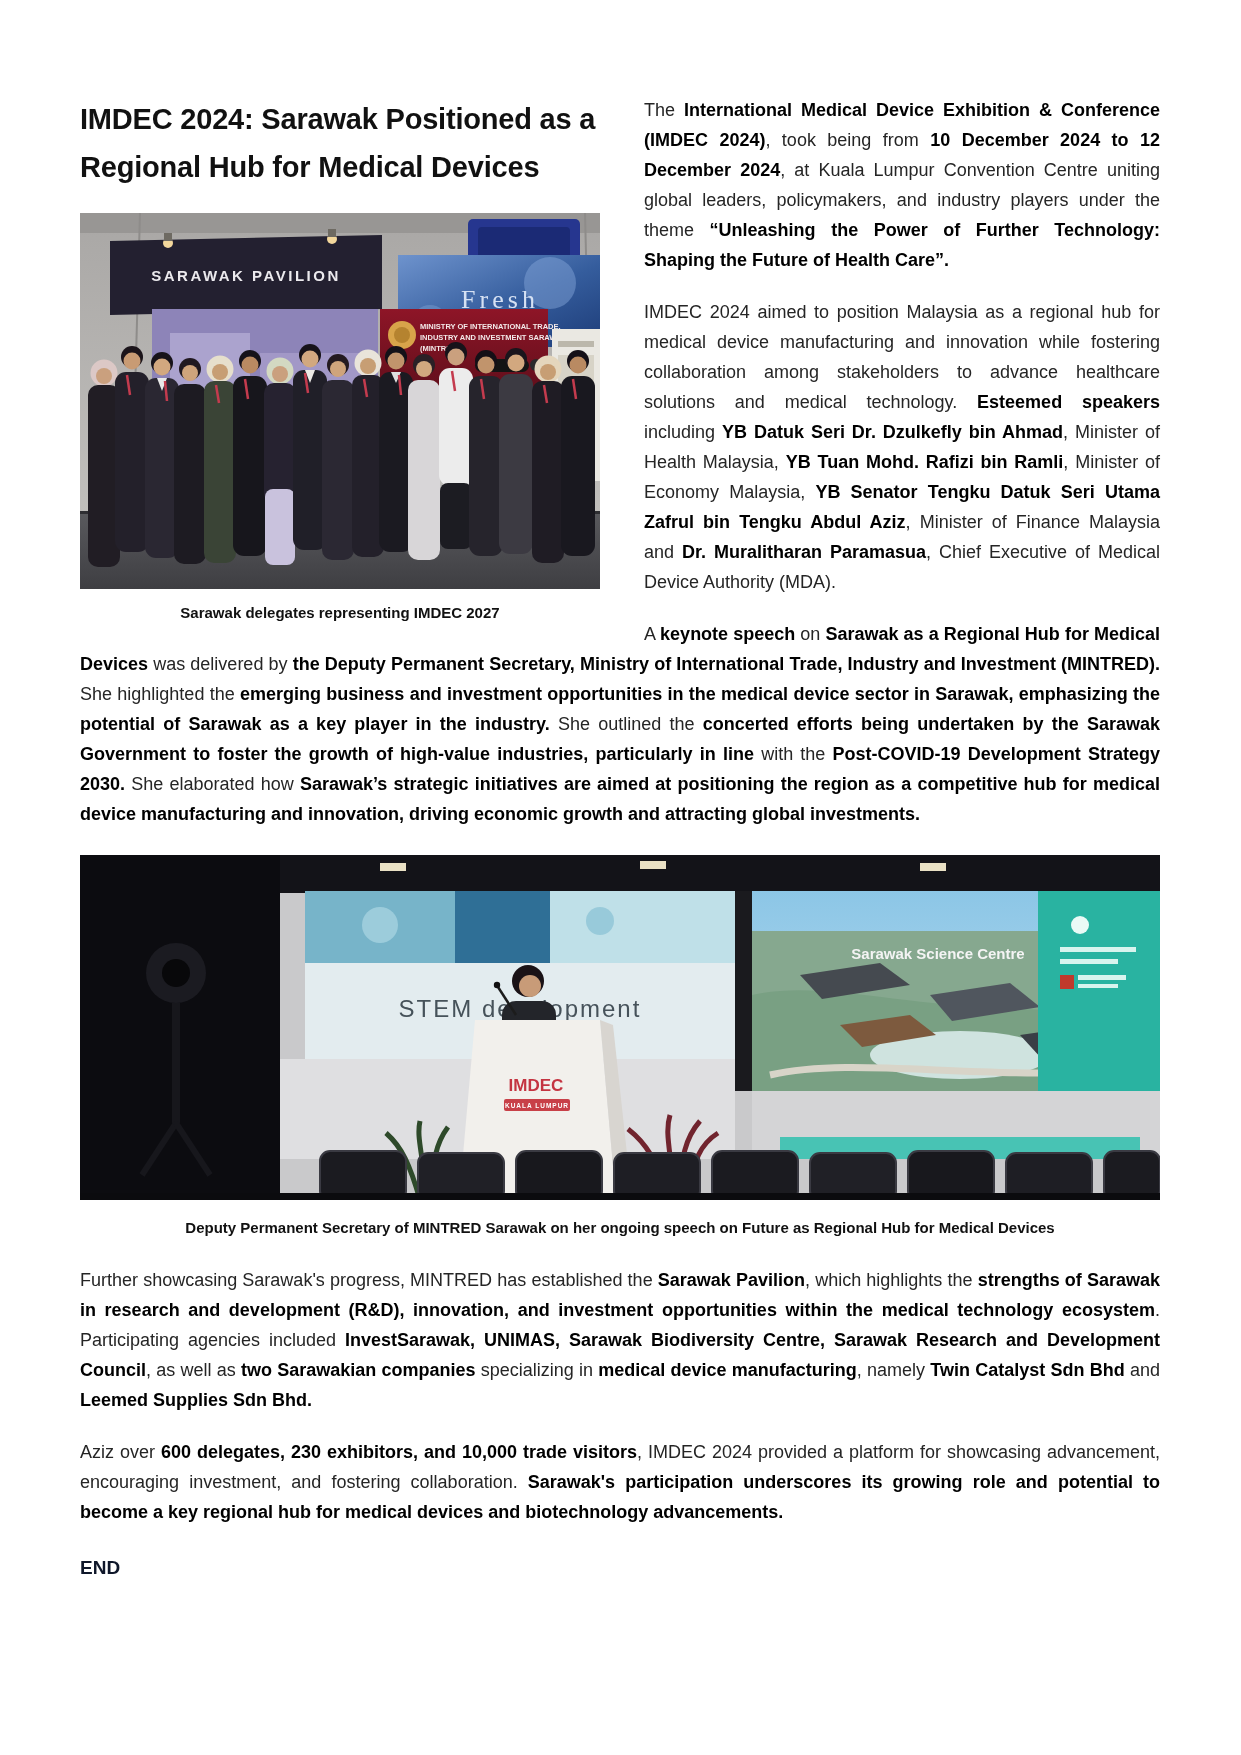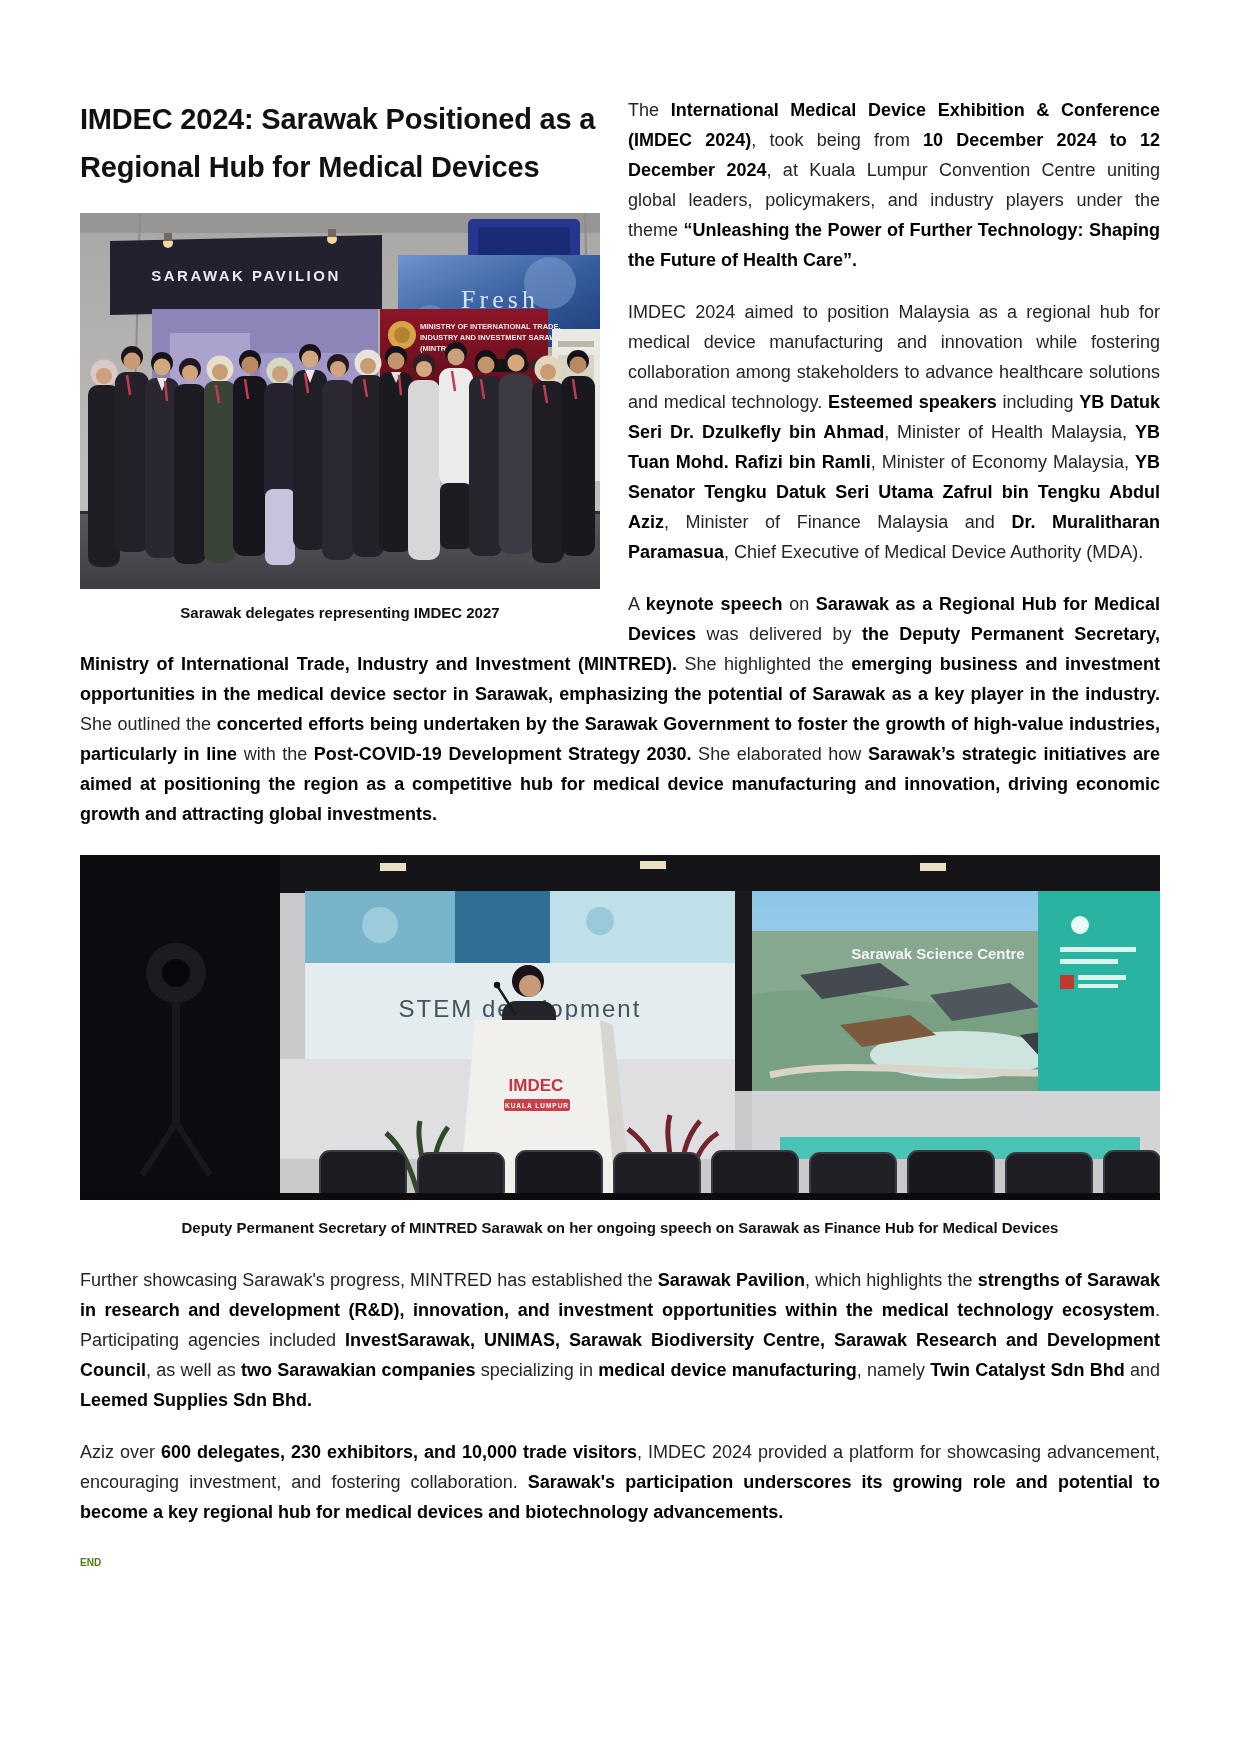--- a/index.html
+++ b/index.html
@@ -1,41 +1,41 @@
 <!DOCTYPE html>
 <html><head>
 <meta charset="utf-8">
 <style>
   html,body{margin:0;padding:0;background:#ffffff;}
   body{
     width:1241px;height:1755px;overflow:hidden;
     font-family:"Liberation Sans",sans-serif;color:#202020;
   }
   .page{padding:95px 81px 0 80px;box-sizing:border-box;}
-  .left-float{float:left;width:520px;margin-right:28px;}
+  .left-float{float:left;width:520px;margin-right:44px;}
   h1.title{
     font-size:29px;line-height:48px;font-weight:700;color:#111;
     margin:0 0 22px 0;letter-spacing:-0.2px;
   }
   figure{margin:0;padding:0;}
   .photo-frame{display:block;line-height:0;}
   .fig-caption{
     font-weight:700;font-size:15px;line-height:19px;text-align:center;
     color:#111;margin-top:14px;
   }
   p.body{
     font-size:18px;line-height:30px;text-align:justify;
     margin:0 0 22px 0;color:#252525;
   }
   p.body b{font-weight:700;color:#000000;}
   .figure-wide{clear:both;margin:26px 0 0 0;}
   .figure-wide .fig-caption{margin-top:18px;}
   .after-fig{margin-top:28px !important;}
   p.meta{
-    font-weight:700;font-size:10px;color:#4d7c0f;
+    font-weight:700;font-size:19px;color:#0f172a;
     margin:30px 0 0 0;text-align:left;
   }
   svg text{user-select:none;}
 </style>
 </head>
 <body>
 
 <div class="page">
 
   <div class="left-float">
@@ -331,21 +331,21 @@
           <rect x="534" y="298" width="86" height="48" rx="10" fill="#1e1e24" stroke="#3a3a42" stroke-width="2"></rect>
           <rect x="632" y="296" width="86" height="50" rx="10" fill="#1b1b20" stroke="#3a3a42" stroke-width="2"></rect>
           <rect x="730" y="298" width="86" height="48" rx="10" fill="#202026" stroke="#3a3a42" stroke-width="2"></rect>
           <rect x="828" y="296" width="86" height="50" rx="10" fill="#18181d" stroke="#3a3a42" stroke-width="2"></rect>
           <rect x="926" y="298" width="86" height="48" rx="10" fill="#1e1e24" stroke="#3a3a42" stroke-width="2"></rect>
           <rect x="1024" y="296" width="56" height="50" rx="10" fill="#1b1b20" stroke="#3a3a42" stroke-width="2"></rect>
         </g>
         <rect x="0" y="338" width="1080" height="7" fill="#0b0b0e"></rect>
       </svg>
     </div>
-    <figcaption class="fig-caption">Deputy Permanent Secretary of MINTRED Sarawak on her ongoing speech on Sarawak as Finance Hub for Medical Devices</figcaption>
+    <figcaption class="fig-caption">Deputy Permanent Secretary of MINTRED Sarawak on her ongoing speech on Future as Regional Hub for Medical Devices</figcaption>
   </figure>
 
   <p class="body after-fig"><span>Further showcasing Sarawak's progress, MINTRED has established the </span><b>Sarawak Pavilion</b><span>, which highlights the </span><b>strengths of Sarawak in research and development (R&amp;D), innovation, and investment opportunities within the medical technology ecosystem</b><span>. Participating agencies included </span><b>InvestSarawak, UNIMAS, Sarawak Biodiversity Centre, Sarawak Research and Development Council</b><span>, as well as </span><b>two Sarawakian companies</b><span> specializing in </span><b>medical device manufacturing</b><span>, namely </span><b>Twin Catalyst Sdn Bhd</b><span> and </span><b>Leemed Supplies Sdn Bhd.</b></p>
   <p class="body"><span>Aziz over </span><b>600 delegates, 230 exhibitors, and 10,000 trade visitors</b><span>, IMDEC 2024 provided a platform for showcasing advancement, encouraging investment, and fostering collaboration. </span><b>Sarawak's participation underscores its growing role and potential to become a key regional hub for medical devices and biotechnology advancements.</b></p>
 
   <p class="meta">END</p>
 
 </div>
 
 </body></html>

